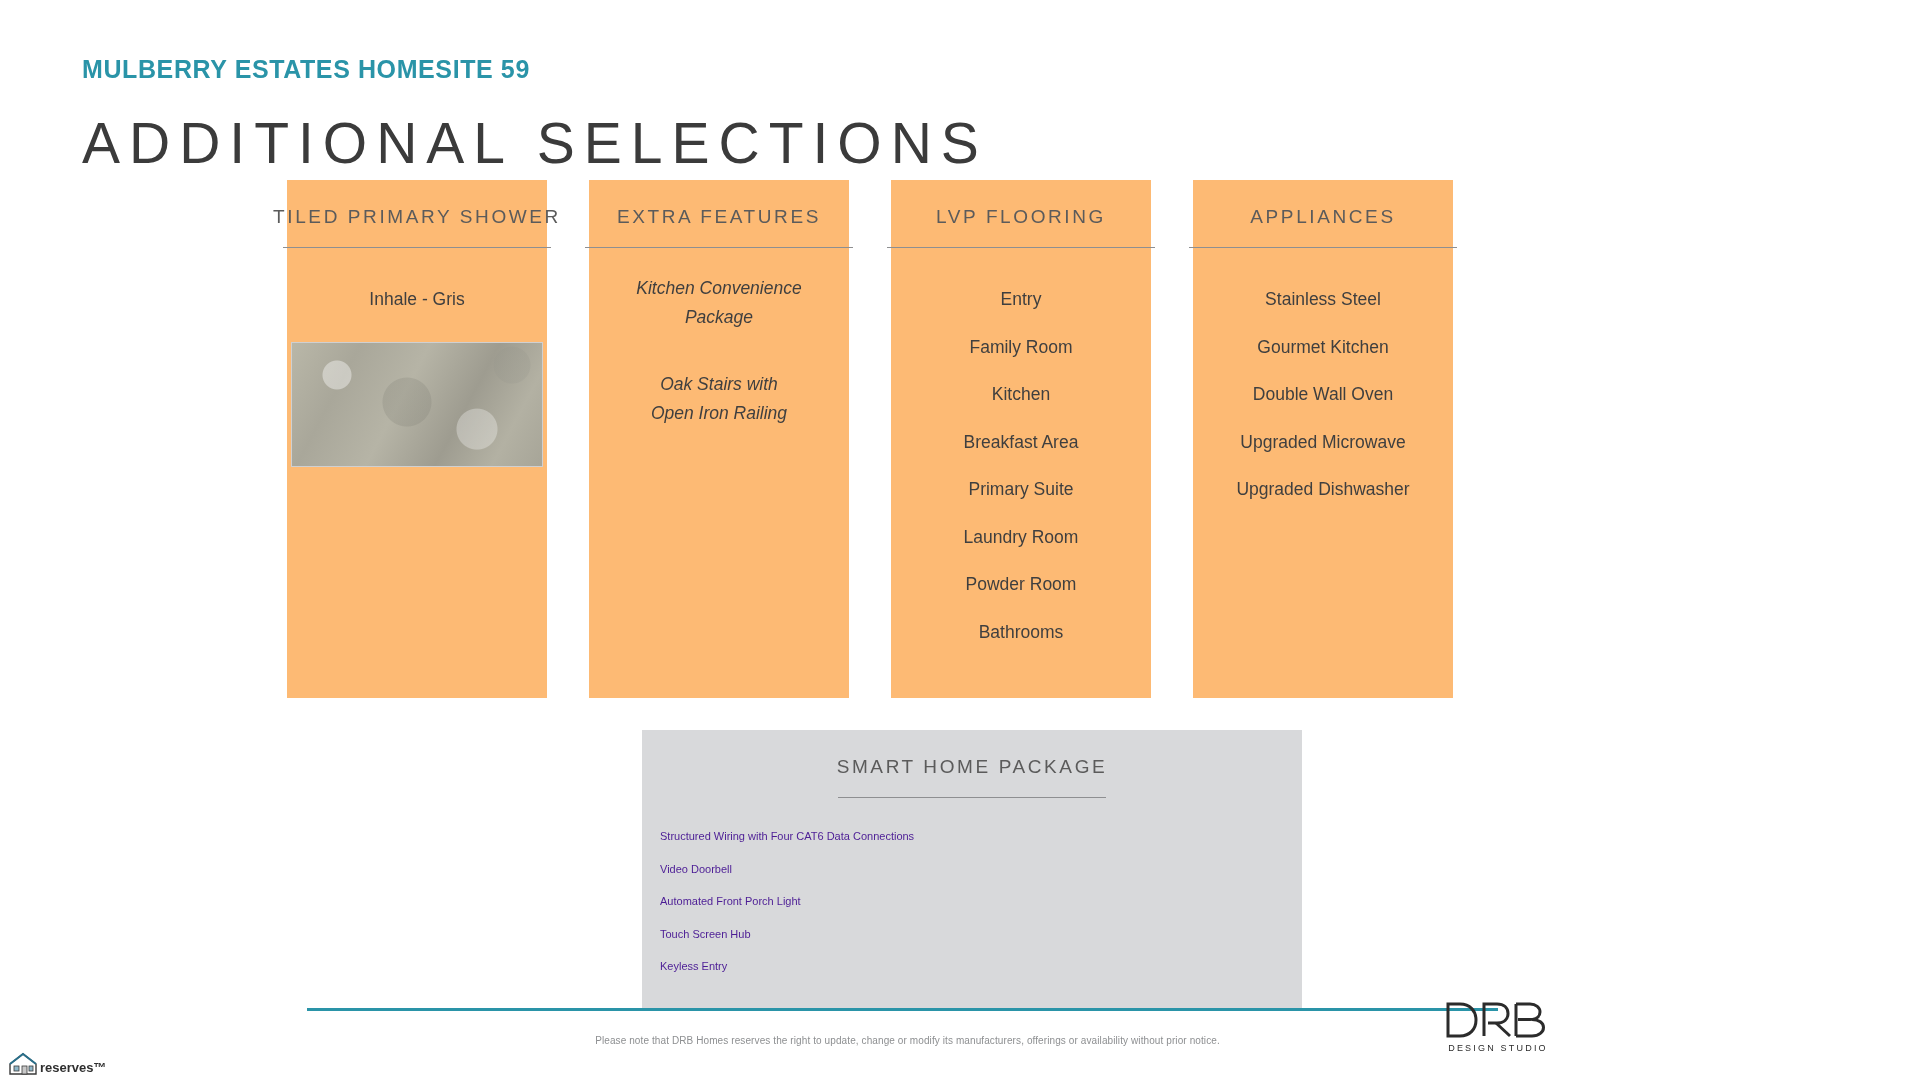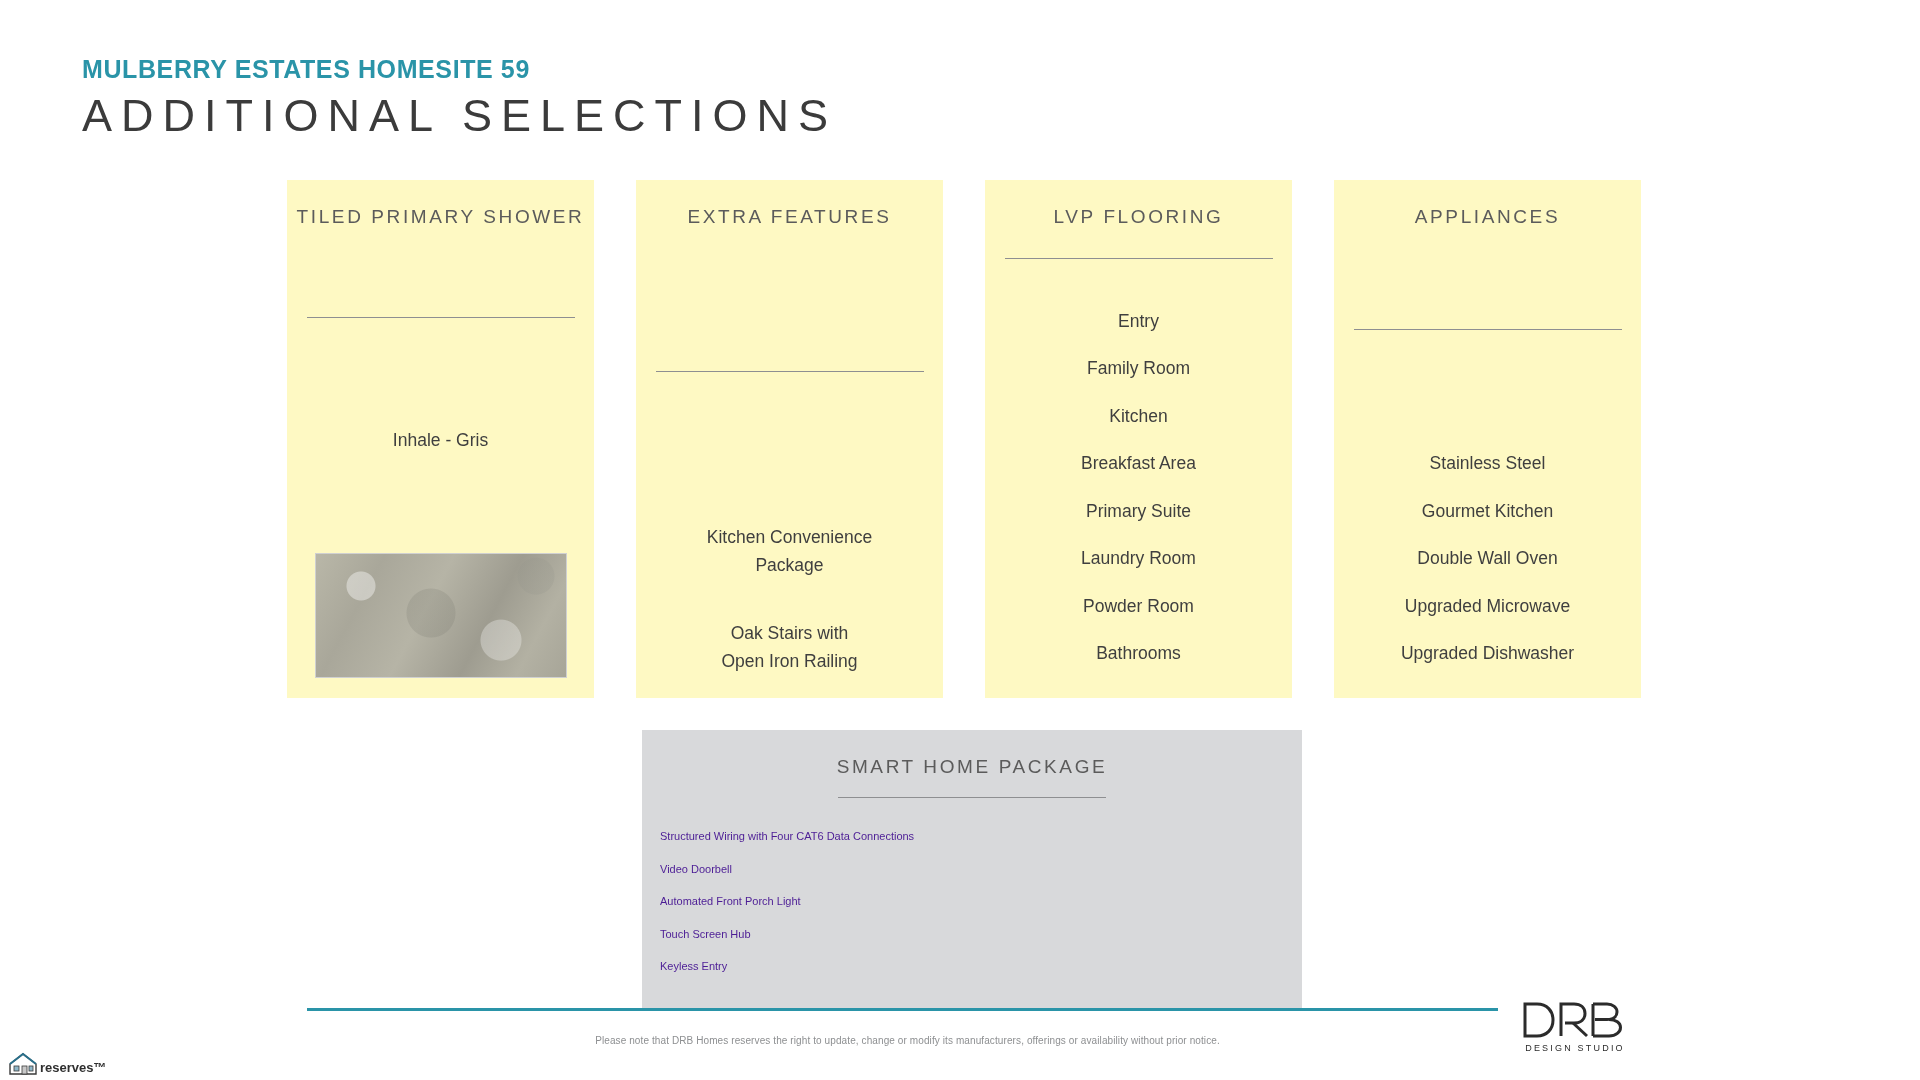--- a/index.html
+++ b/index.html
@@ -25,48 +25,47 @@
   }
   .header-eyebrow {
     font-size: 25px;
     letter-spacing: 0.6px;
     color: #2a94a8;
     font-weight: 700;
     line-height: 1.1;
     white-space: nowrap;
   }
   .header-title {
-    font-size: 45px;
+    font-size: 57px;
     letter-spacing: 9px;
     color: #3b3b3b;
     font-weight: 300;
     line-height: 1.25;
-    margin-top: 4px;
+    margin-top: 24px;
     white-space: nowrap;
   }
 
   
   .cards-row {
     position: absolute;
     left: 287px;
     top: 180px;
     width: 1370px;
     display: flex;
     gap: 42px;
   }
   .card {
-    background: #fef9c3;
-    width: 307px;
+    background: #fdba74;
+    width: 260px;
     min-height: 518px;
     box-sizing: border-box;
     padding: 26px 18px 20px 18px;
     display: flex;
     flex-direction: column;
     align-items: center;
-    justify-content: space-between;
   }
   .card-title {
     font-size: 19px;
     letter-spacing: 2.6px;
     color: #5b5b5b;
     font-weight: 400;
     text-align: center;
     text-transform: uppercase;
     white-space: nowrap;
   }
@@ -82,20 +81,21 @@
   }
   .card-item {
     font-size: 17.5px;
     color: #3f3f3f;
     text-align: center;
     line-height: 1.46;
     padding: 11px 0;
   }
   .card-item.tight {
     padding: 0 0 3px 0;
+    font-style: italic;
   }
   .card-item.gap-after {
     padding-bottom: 42px;
   }
   .swatch {
     width: 250px;
     height: 123px;
     margin-top: 18px;
     border: 1px solid #cfd0d2;
     background:
@@ -152,21 +152,21 @@
     width: 1191px;
     text-align: center;
     font-size: 10px;
     color: #8d8f91;
     letter-spacing: 0.1px;
   }
 
   
   .drb-logo {
     position: absolute;
-    left: 1519px;
+    left: 1442px;
     top: 1000px;
     width: 112px;
     height: 62px;
     display: flex;
     flex-direction: column;
     align-items: center;
     justify-content: flex-start;
   }
   .drb-mark {
     width: 108px;

